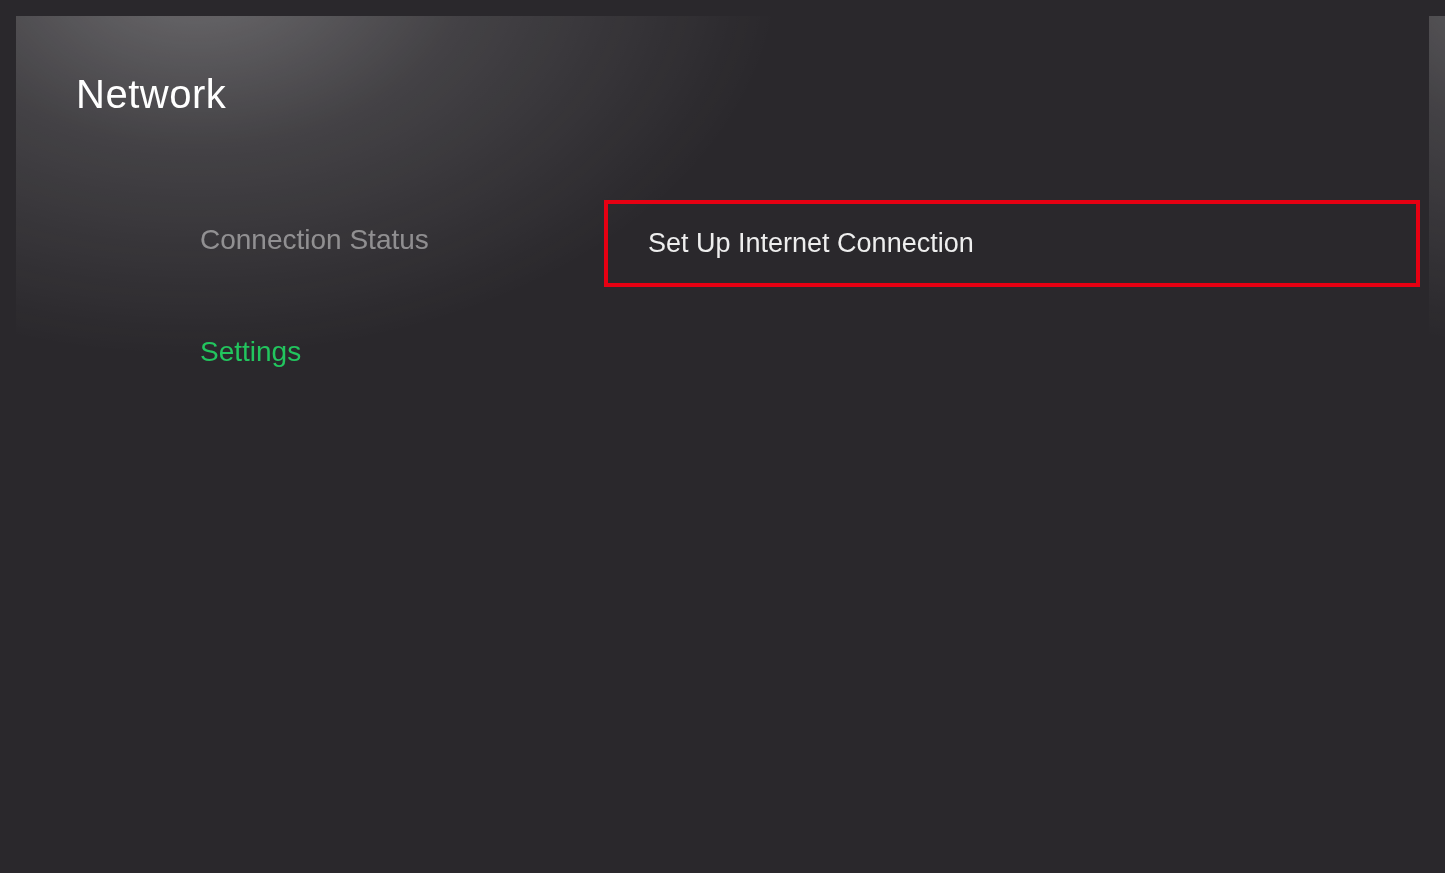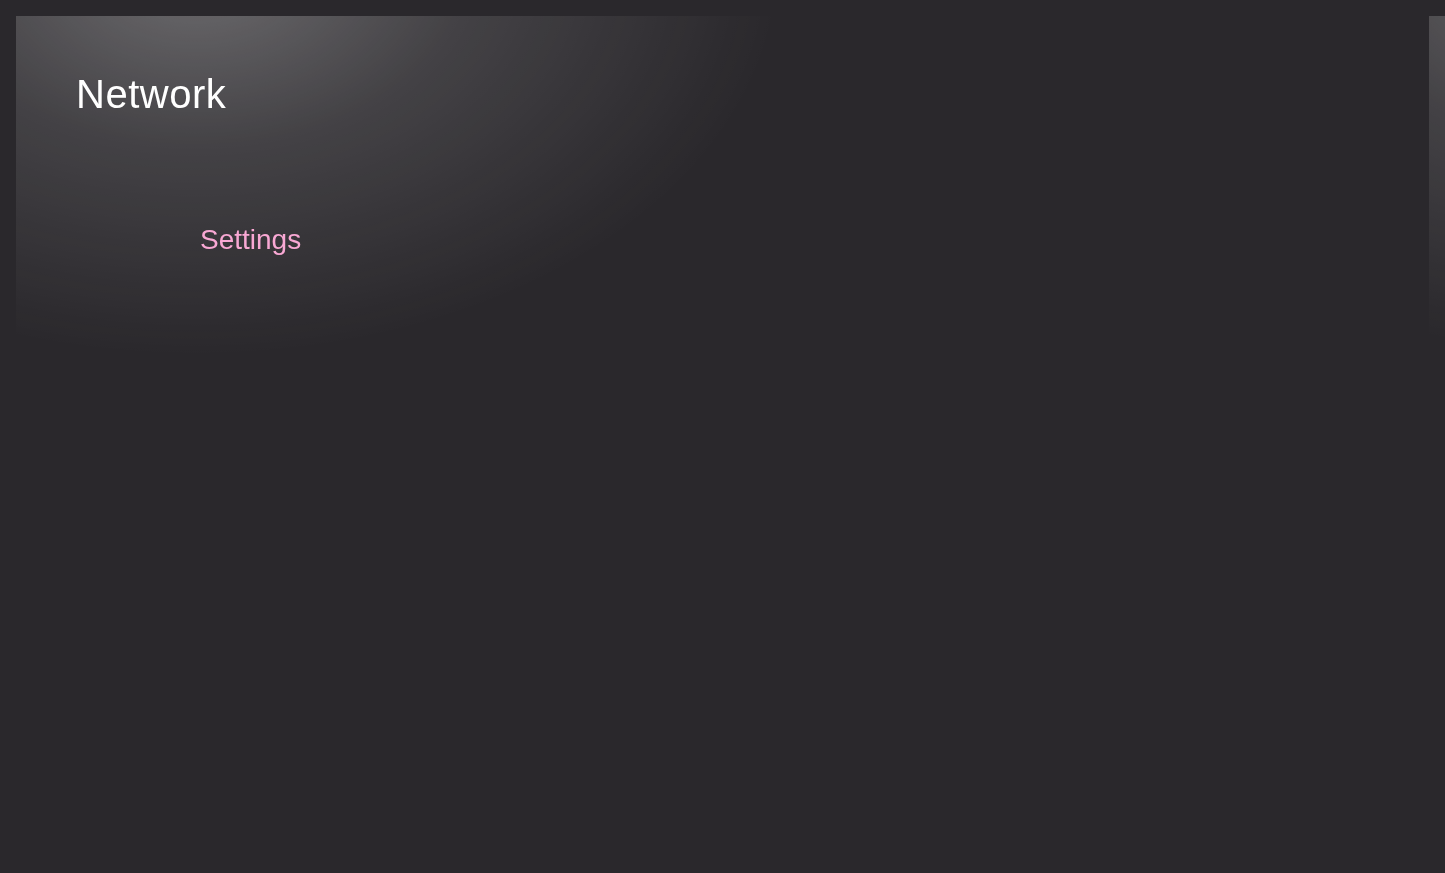--- a/index.html
+++ b/index.html
@@ -42,21 +42,21 @@
       padding: 12px 0;
       margin-bottom: 56px;
       cursor: pointer;
     }
     
     .sidebar-item.inactive {
       color: rgba(255,255,255,0.45);
     }
     
     .sidebar-item.active {
-      color: #f9a8d4;
+      color: #22c55e;
     }
     
     .main-panel {
       position: absolute;
       left: 560px;
       top: 142px;
       right: 45px;
     }
     
     .option-row {
@@ -74,19 +74,25 @@
       margin-right: -4px;
       margin-top: 10px;
     }
   </style>
 </head>
 <body>
 
 <div class="page-title">Network</div>
 
 <div class="sidebar">
+  <div class="sidebar-item inactive">
+    <span>Connection Status</span>
+  </div>
   <div class="sidebar-item active">
     <span>Settings</span>
   </div>
 </div>
 
 <div class="main-panel">
+  <div class="option-row highlighted">
+    <span>Set Up Internet Connection</span>
+  </div>
 </div>
 
 </body></html>

